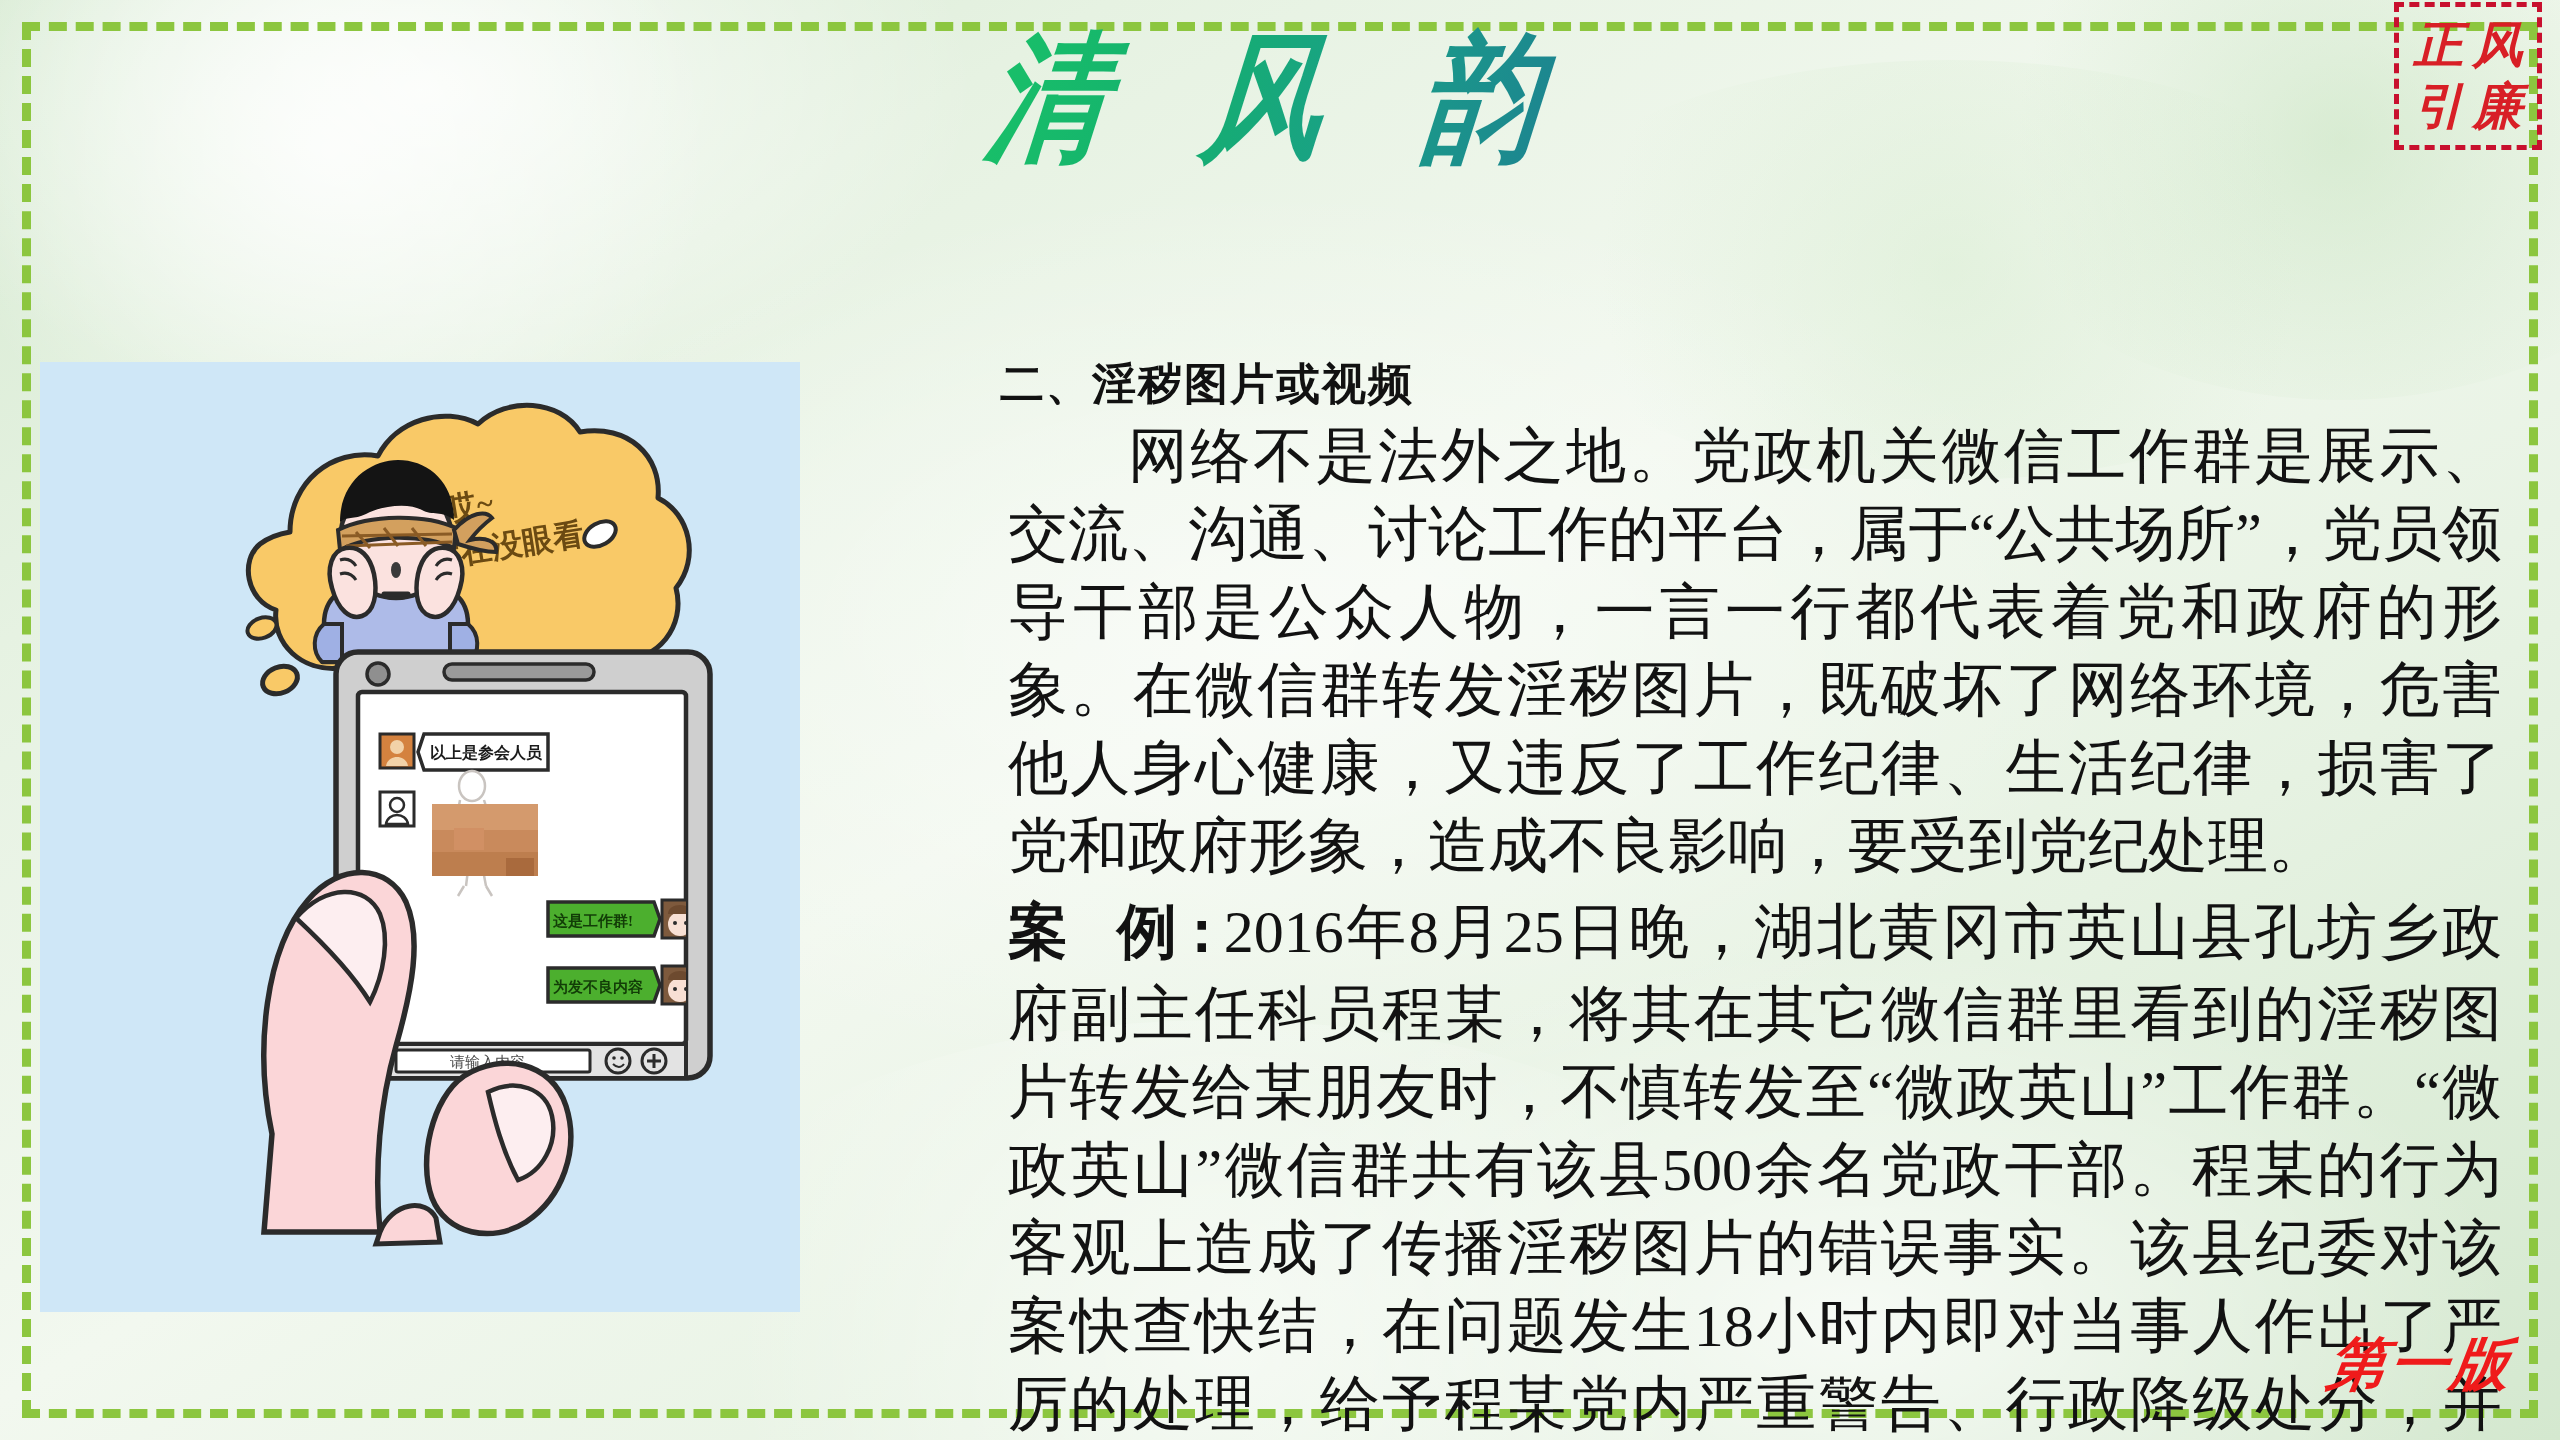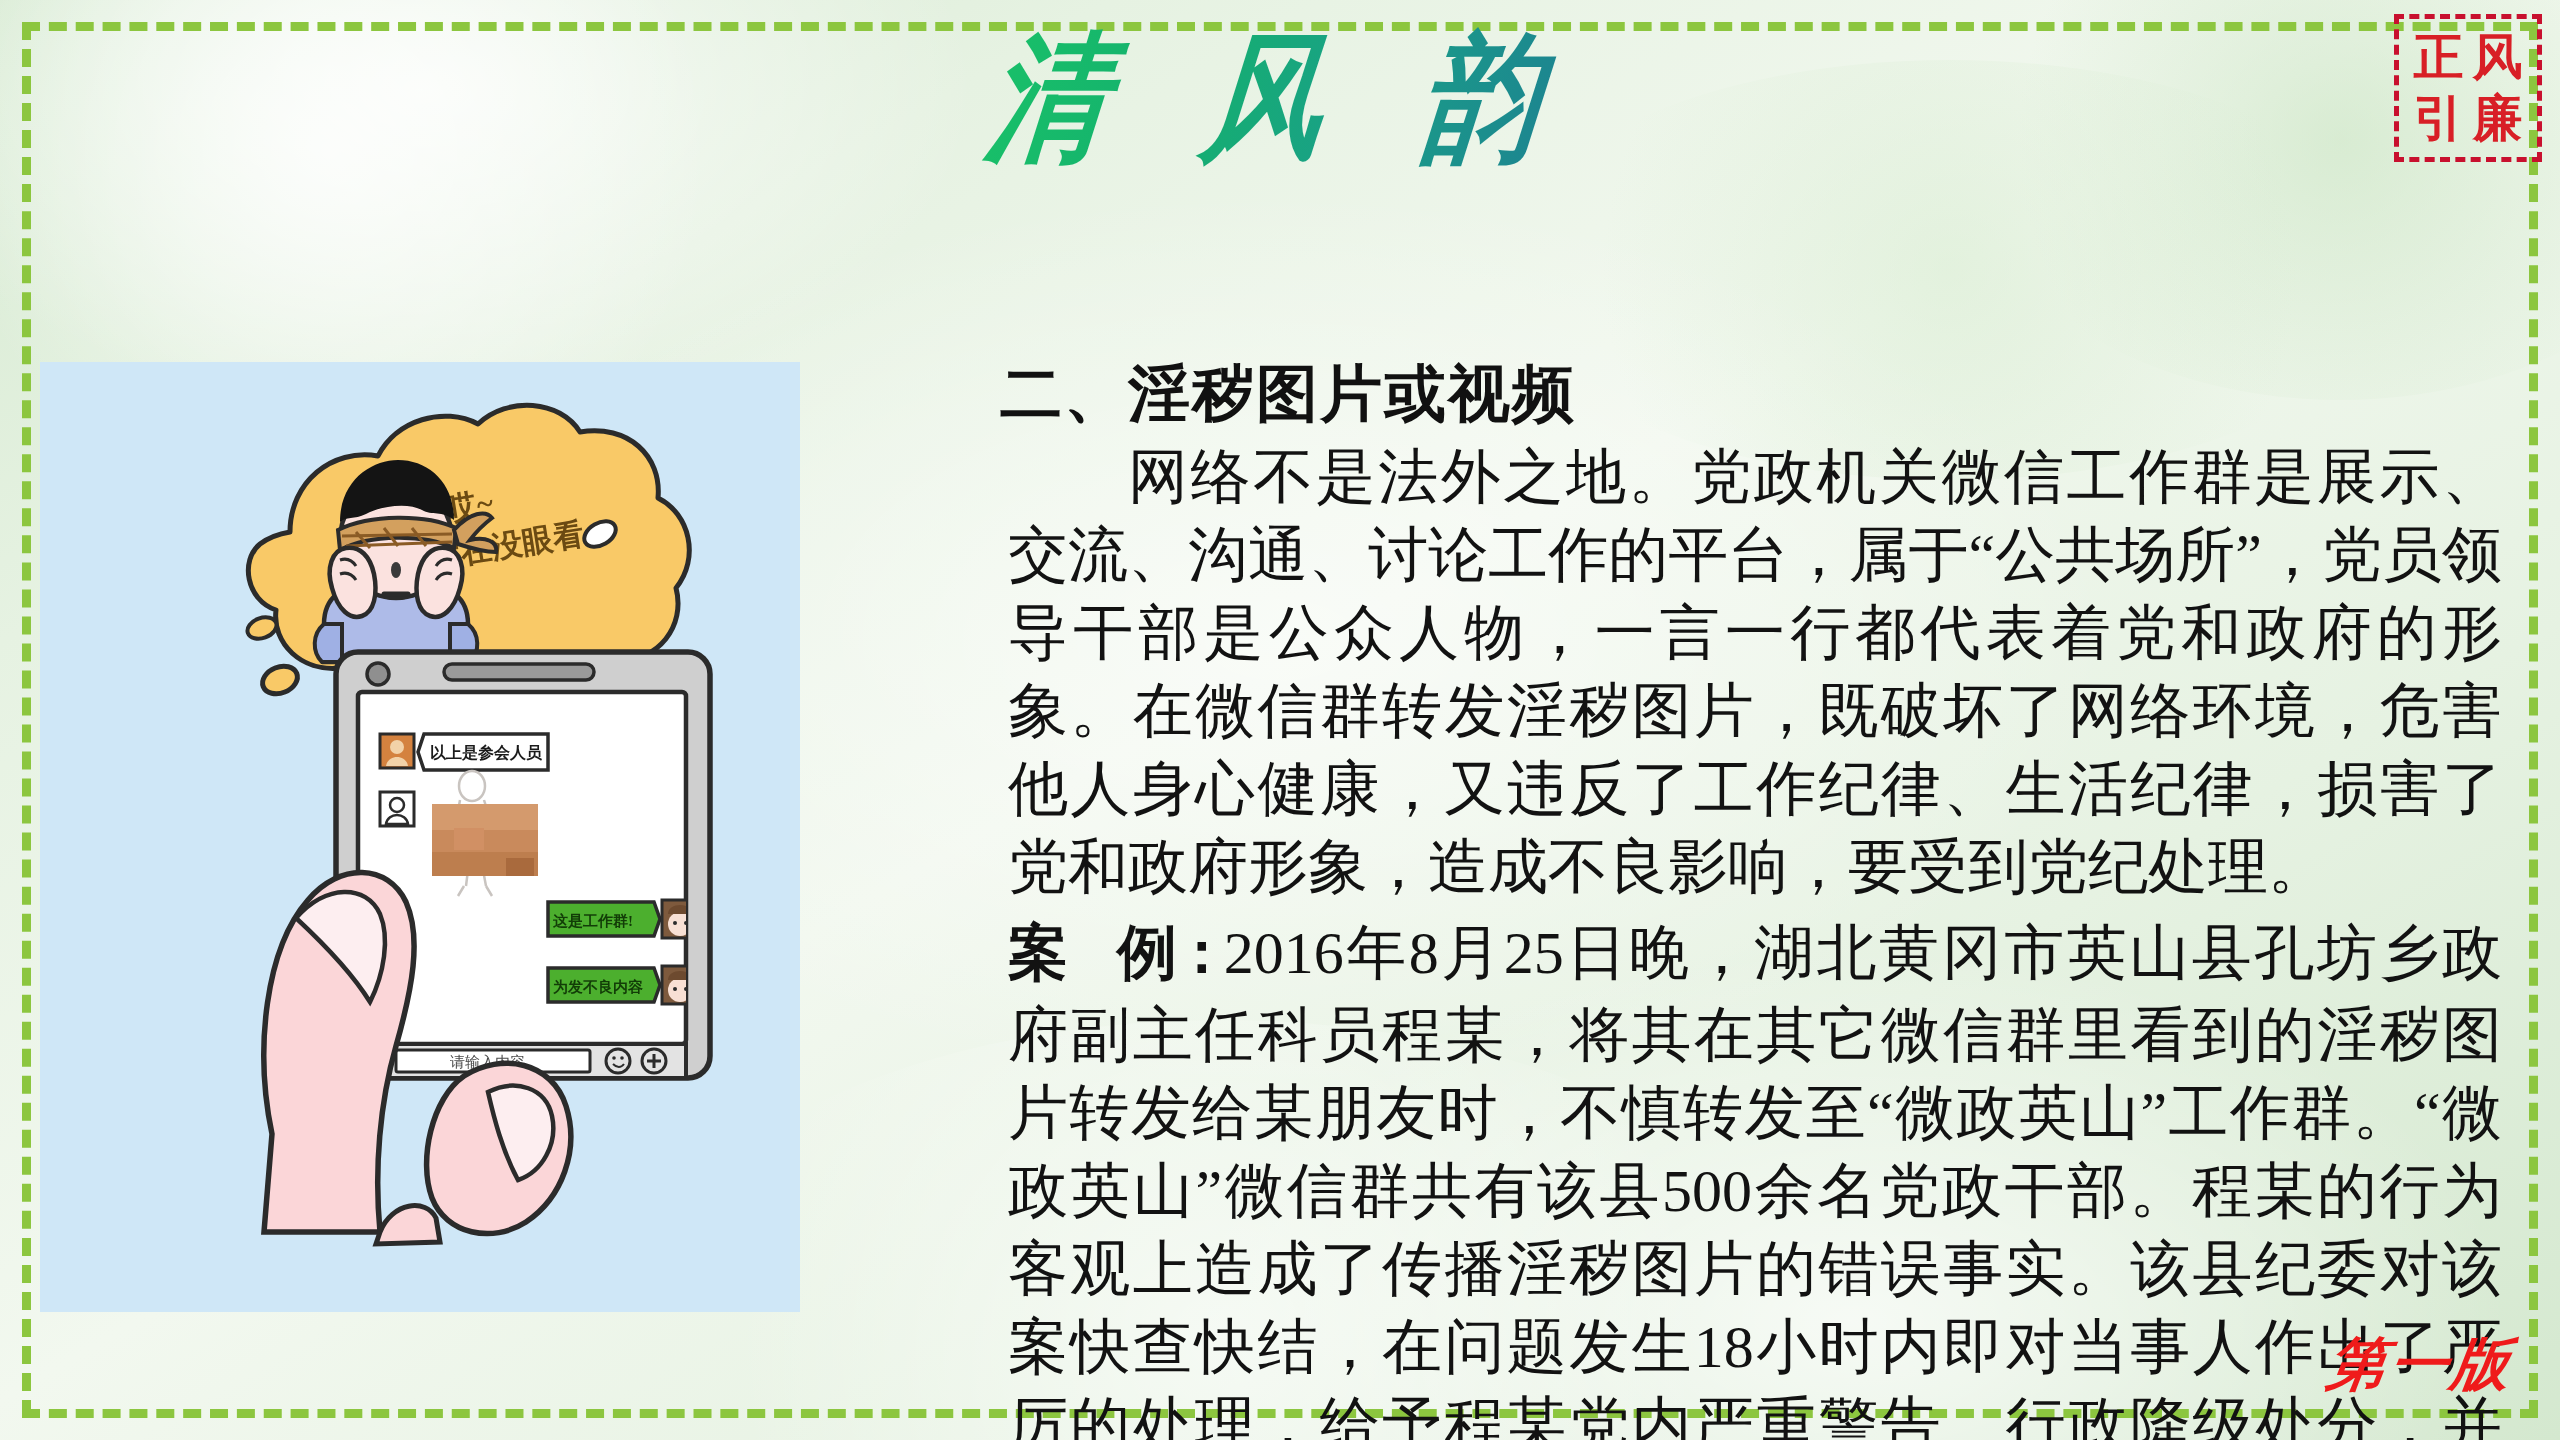--- a/index.html
+++ b/index.html
@@ -50,26 +50,27 @@
     -webkit-background-clip:text;
     background-clip:text;
     color:transparent;
     transform:skewX(-6deg) scaleY(1.18);
     text-shadow:none;
     padding:0 20px;
   }
 
   
   .stamp{
-    position:absolute;right:18px;top:14px;
+    position:absolute;right:18px;top:2px;
     width:148px;height:148px;
     border:5px dashed #c8102e;
     display:flex;flex-direction:column;
     align-items:center;justify-content:center;
     box-sizing:border-box;
+    font-style:italic;
   }
   .stamp .row{
     color:#d81f26;
     font-weight:bold;
     font-size:50px;
     line-height:1.22;
     letter-spacing:9px;
     text-indent:9px;
     font-family:"Liberation Serif", serif;
   }
@@ -84,21 +85,21 @@
   .illus svg{display:block;width:100%;height:100%;}
 
   
   .article{
     position:absolute;left:1000px;top:358px;
     width:1510px;
   }
   .art-head{
     font-family:"Liberation Sans", sans-serif;
     font-weight:bold;
-    font-size:62px;
+    font-size:44px;
     line-height:1.16;
     color:#111;
     letter-spacing:2px;
     margin:0 0 6px 0;
   }
   .art-body{
     font-family:"Liberation Serif", serif;
     font-size:60px;
     line-height:1.30;
     color:#121212;

